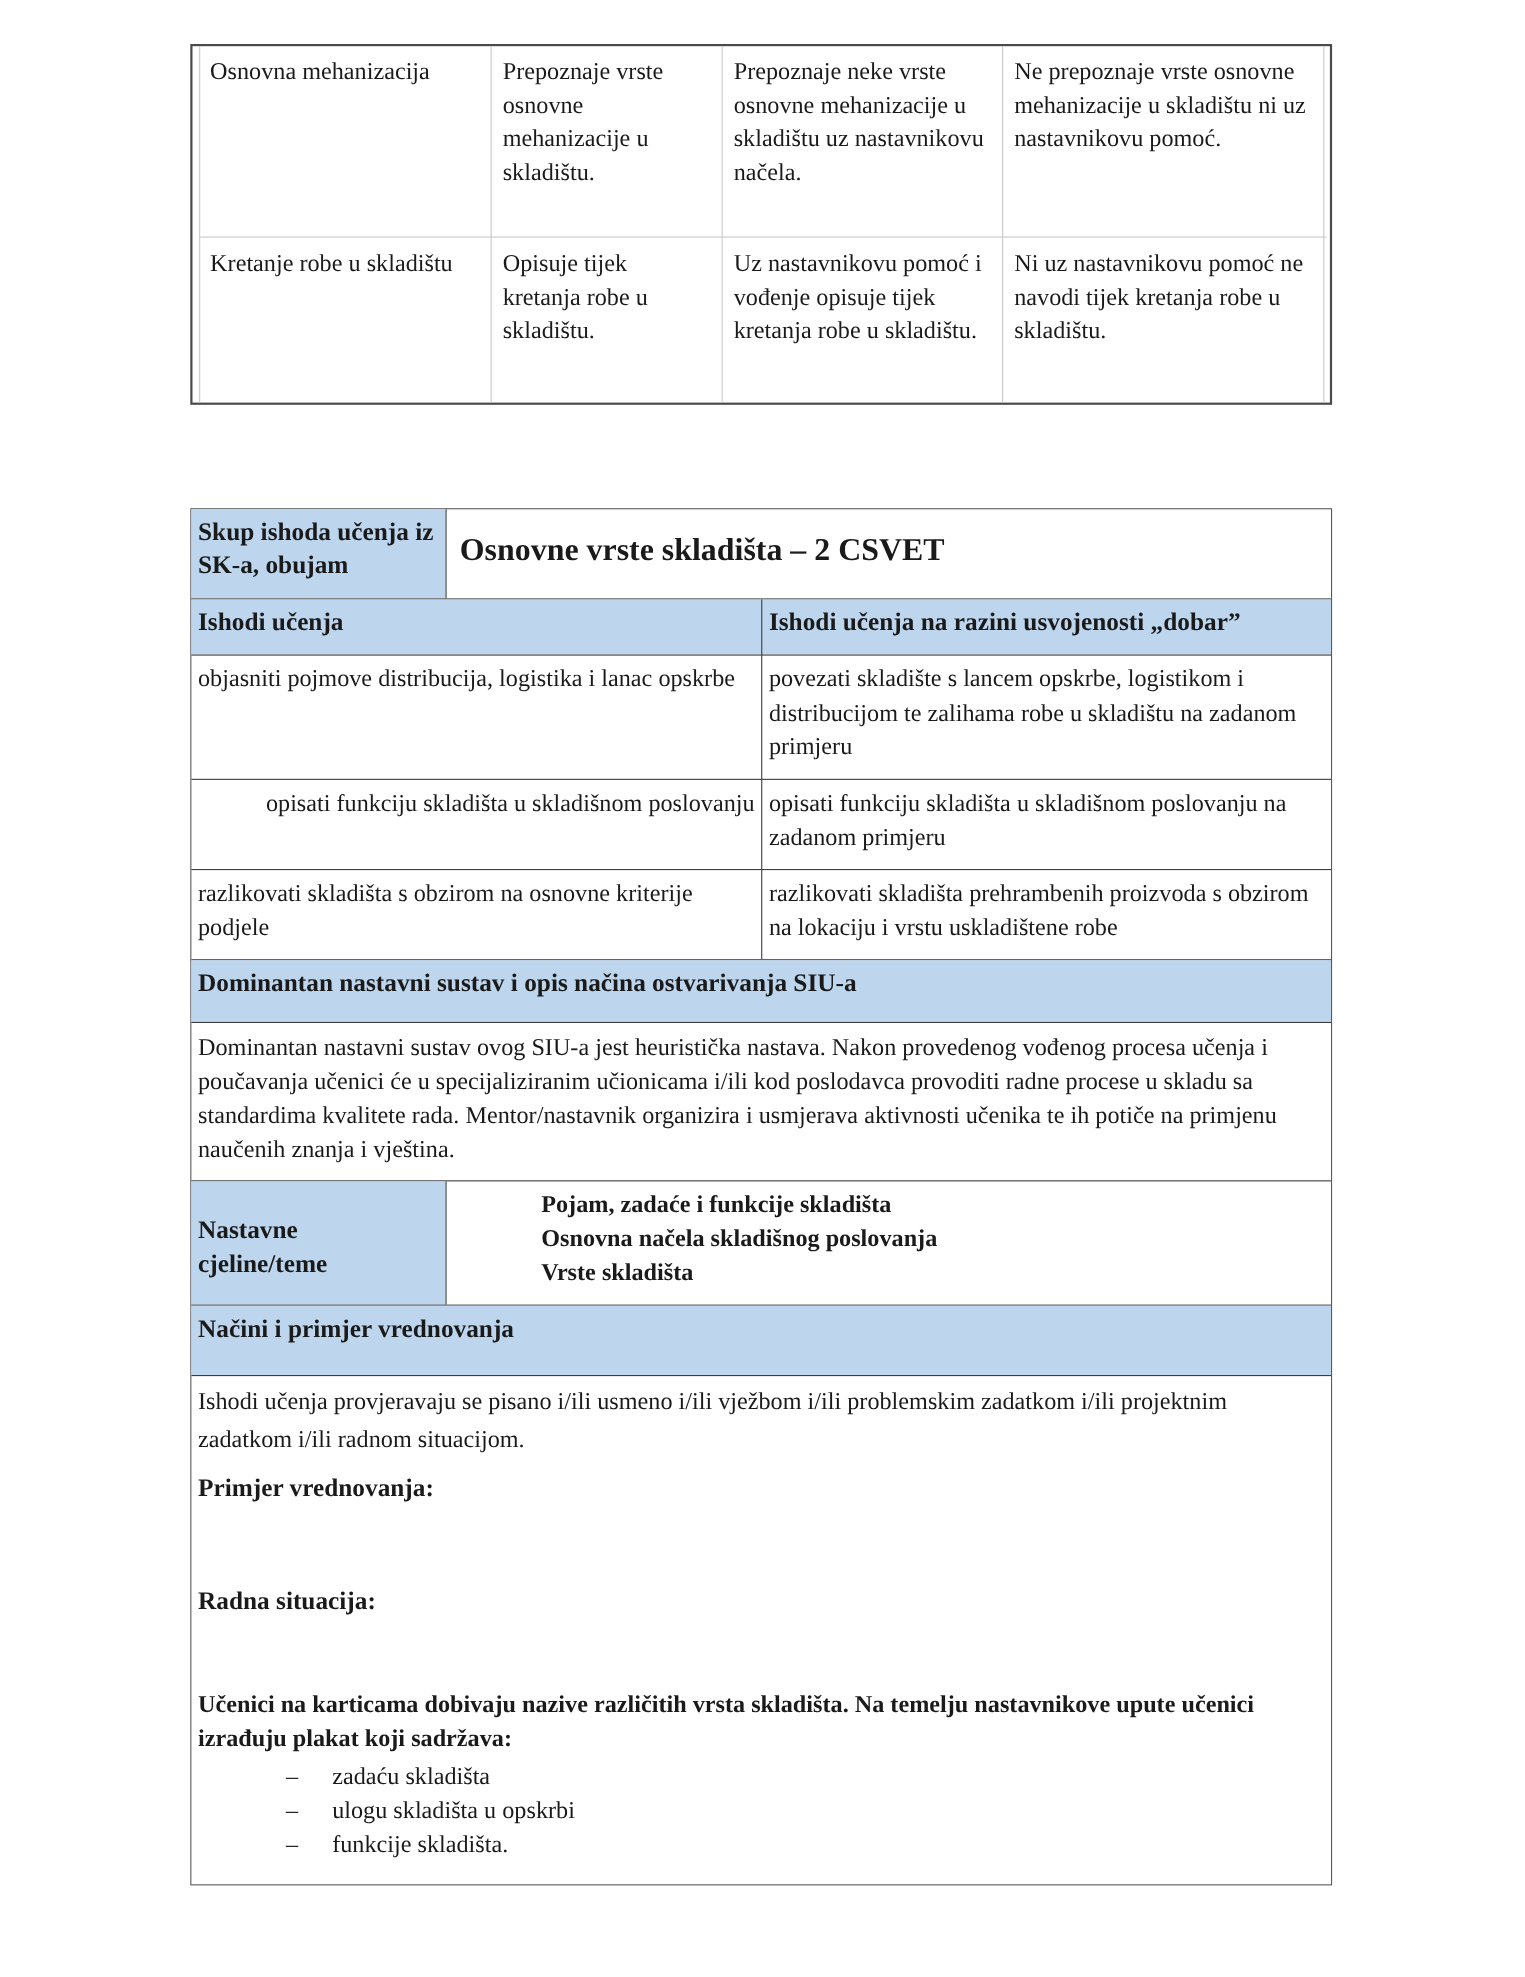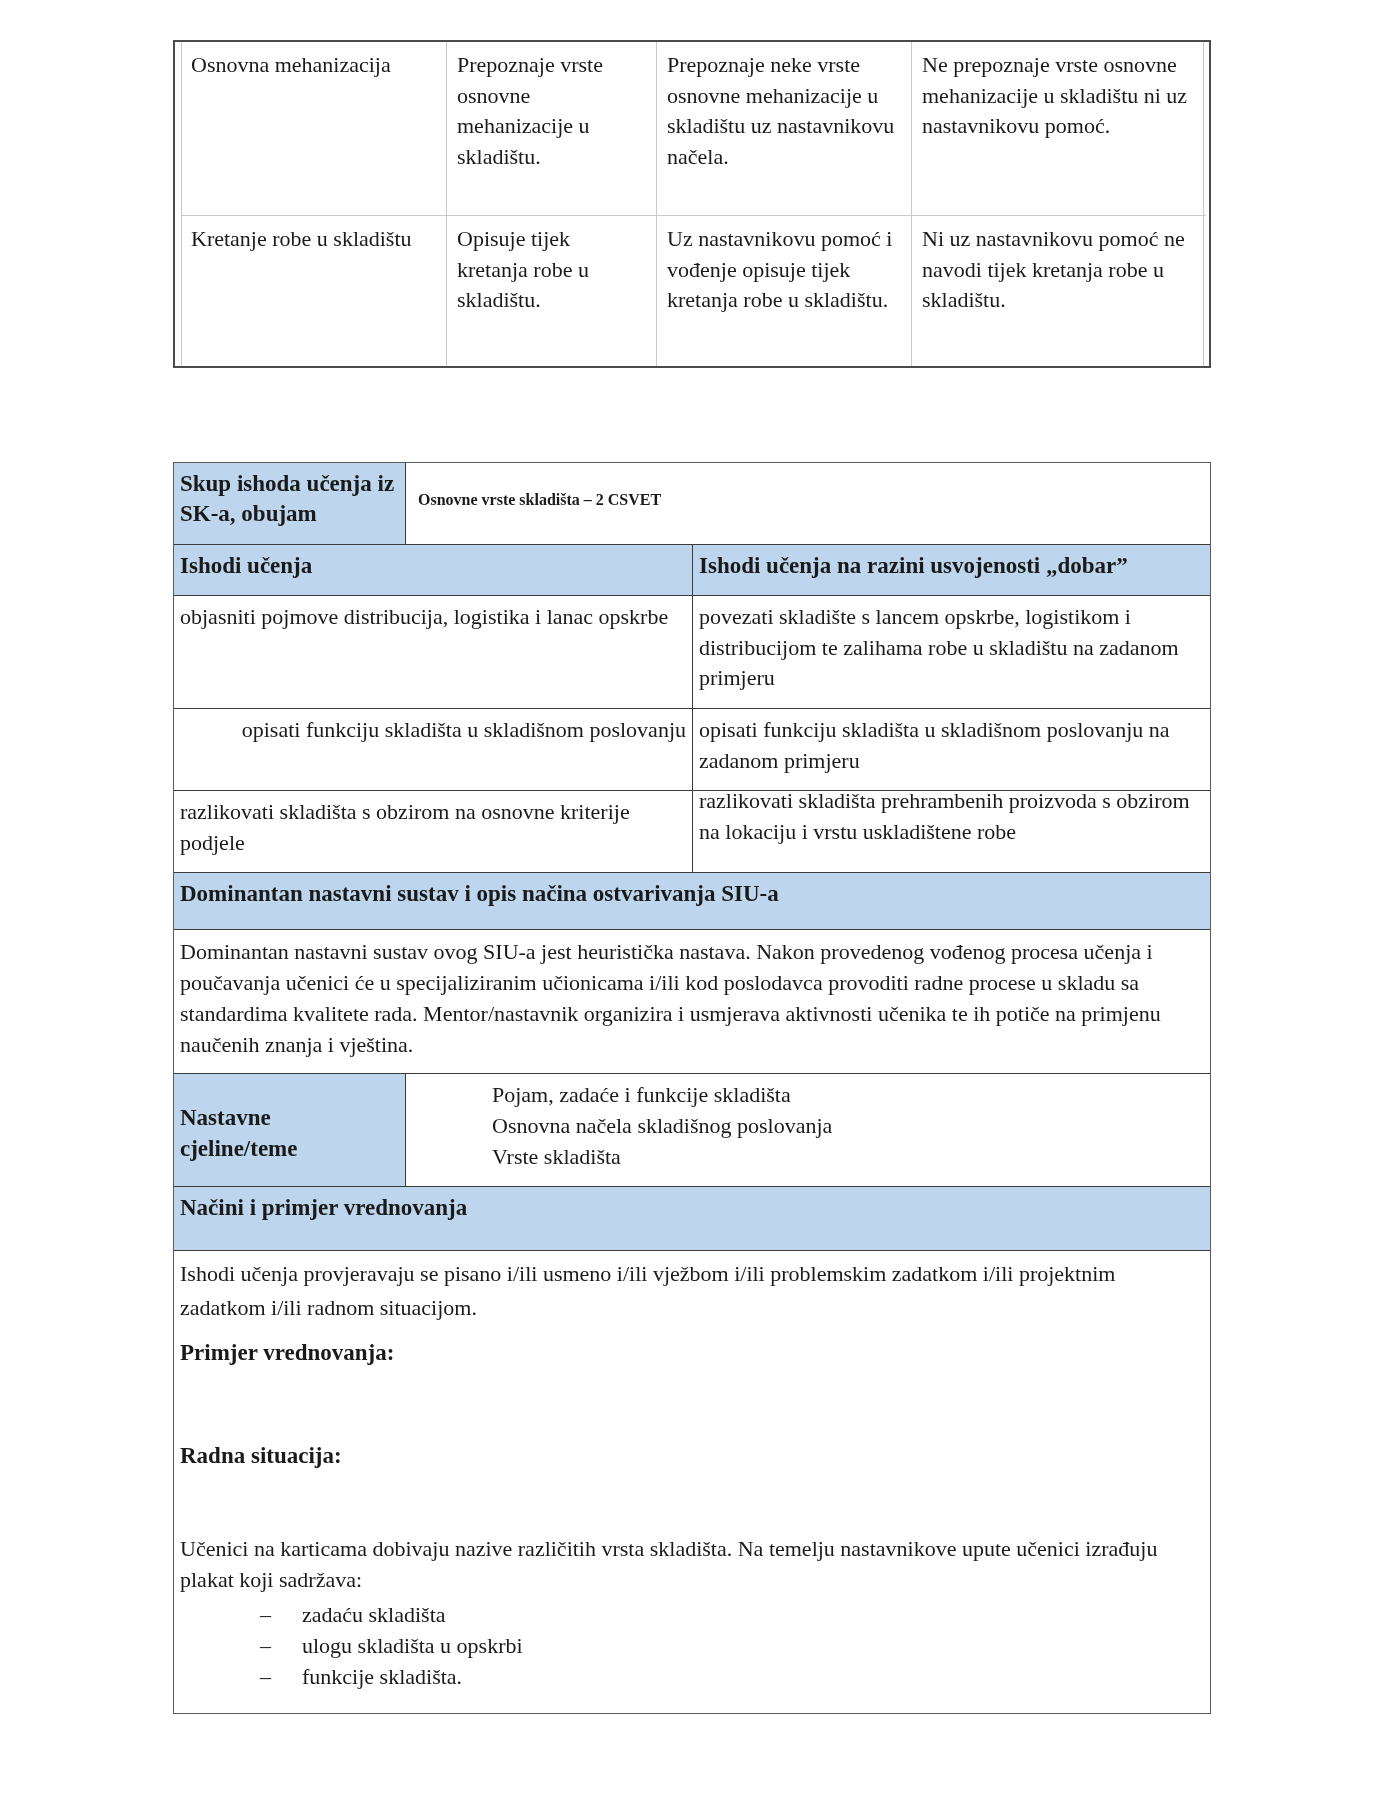--- a/index.html
+++ b/index.html
@@ -1,18 +1,18 @@
 <!DOCTYPE html>
 <html><head>
 <meta charset="utf-8">
 <style>
   html, body { margin: 0; padding: 0; background: #ffffff; }
   body { width: 1386px; height: 1797px; position: relative; overflow: hidden;
          font-family: "Liberation Serif", "DejaVu Serif", serif; color: #1a1a1a; }
-  .abs { position: absolute; box-sizing: border-box; }
+  .abs { position: absolute; box-sizing: border-box; font-weight: bold; }
   .cell { position: absolute; box-sizing: border-box; font-size: 22px; line-height: 30.5px; padding: 12px 10px 0 10px; }
   .t1 { position:absolute; left:173px; top:40px; width:1038px; height:328px; border:2px solid #4a4a4a; box-sizing:border-box; }
   .t1 .inner { position:absolute; left:6px; top:0; right:5px; bottom:0; border-left:1px solid #c8c8c8; border-right:1px solid #c8c8c8; }
   .vline { position:absolute; width:1px; background:#c8c8c8; }
   .hline { position:absolute; height:1px; background:#c8c8c8; }
   .t1 .cell { padding-top: 8px; }
   .t2 { position:absolute; left:173px; top:462px; width:1038px; height:1252px; border:1.5px solid #5a5a5a; box-sizing:border-box; }
   .blue { background:#bdd6ee; }
   .bl { position:absolute; background:#3c3c3c; }
   .bold { font-weight: bold; }
@@ -41,40 +41,40 @@
   <div class="cell" style="left:6px; top:174px; width:265px;">Kretanje robe u skladištu</div>
   <div class="cell" style="left:272px; top:174px; width:209px;">Opisuje tijek kretanja robe u skladištu.</div>
   <div class="cell" style="left:482px; top:174px; width:254px;">Uz nastavnikovu pomoć i vođenje opisuje tijek kretanja robe u skladištu.</div>
   <div class="cell" style="left:737px; top:174px; width:294px;">Ni uz nastavnikovu pomoć ne navodi tijek kretanja robe u skladištu.</div>
 </div>
 
 <div class="t2">
 
   <div class="abs blue" style="left:0; top:0; width:231px; height:81px;"></div>
   <div class="cell bold" style="left:0; top:0; width:231px; font-size:23px; line-height:30px;">Skup ishoda učenja iz SK-a, obujam</div>
-  <div class="cell bold" style="left:232px; top:16px; width:800px; font-size:16px; padding-left:12px;">Osnovne vrste skladišta – 2 CSVET</div>
+  <div class="cell bold" style="left:232px; top:16px; width:800px; font-size:29px; padding-left:12px;">Osnovne vrste skladišta – 2 CSVET</div>
   <div class="bl" style="left:231px; top:0; width:1px; height:81px;"></div>
   <div class="bl" style="left:0; top:81px; width:1036px; height:1px;"></div>
 
   <div class="abs blue" style="left:0; top:82px; width:1036px; height:50px;"></div>
   <div class="cell bold" style="left:0; top:82px; width:518px; font-size:23px;">Ishodi učenja</div>
   <div class="cell bold" style="left:519px; top:82px; width:517px; font-size:23px;">Ishodi učenja na razini usvojenosti „dobar”</div>
   <div class="bl" style="left:518px; top:82px; width:1px; height:327px;"></div>
   <div class="bl" style="left:0; top:132px; width:1036px; height:1px;"></div>
 
   <div class="cell" style="left:0; top:133px; width:518px;">objasniti pojmove distribucija, logistika i lanac opskrbe</div>
   <div class="cell" style="left:519px; top:133px; width:517px;">povezati skladište s lancem opskrbe, logistikom i distribucijom te zalihama robe u skladištu na zadanom primjeru</div>
   <div class="bl" style="left:0; top:245px; width:1036px; height:1px;"></div>
 
   <div class="cell" style="left:0; top:246px; width:518px;text-align:right;">opisati funkciju skladišta u skladišnom poslovanju</div>
   <div class="cell" style="left:519px; top:246px; width:517px;">opisati funkciju skladišta u skladišnom poslovanju na zadanom primjeru</div>
   <div class="bl" style="left:0; top:327px; width:1036px; height:1px;"></div>
 
   <div class="cell" style="left:0; top:328px; width:518px;">razlikovati skladišta s obzirom na osnovne kriterije podjele</div>
-  <div class="cell" style="left:519px; top:317px; width:517px;">razlikovati skladišta prehrambenih proizvoda s obzirom na lokaciju i vrstu uskladištene robe</div>
+  <div class="cell" style="left:519px; top:328px; width:517px;">razlikovati skladišta prehrambenih proizvoda s obzirom na lokaciju i vrstu uskladištene robe</div>
   <div class="bl" style="left:0; top:409px; width:1036px; height:1px;"></div>
 
   <div class="abs blue" style="left:0; top:410px; width:1036px; height:56px;"></div>
   <div class="cell bold" style="left:0; top:410px; width:1036px; font-size:23px;">Dominantan nastavni sustav i opis načina ostvarivanja SIU-a</div>
   <div class="bl" style="left:0; top:466px; width:1036px; height:1px;"></div>
 
   <div class="cell para" style="left:0; top:467px; width:1036px; padding-right:4px;">Dominantan nastavni sustav ovog SIU-a jest heuristička nastava. Nakon provedenog vođenog procesa učenja i poučavanja učenici će u specijaliziranim učionicama i/ili kod poslodavca provoditi radne procese u skladu sa standardima kvalitete rada. Mentor/nastavnik organizira i usmjerava aktivnosti učenika te ih potiče na primjenu naučenih znanja i vještina.</div>
   <div class="bl" style="left:0; top:610px; width:1036px; height:1px;"></div>
 
   <div class="abs blue" style="left:0; top:611px; width:231px; height:112px;"></div>

